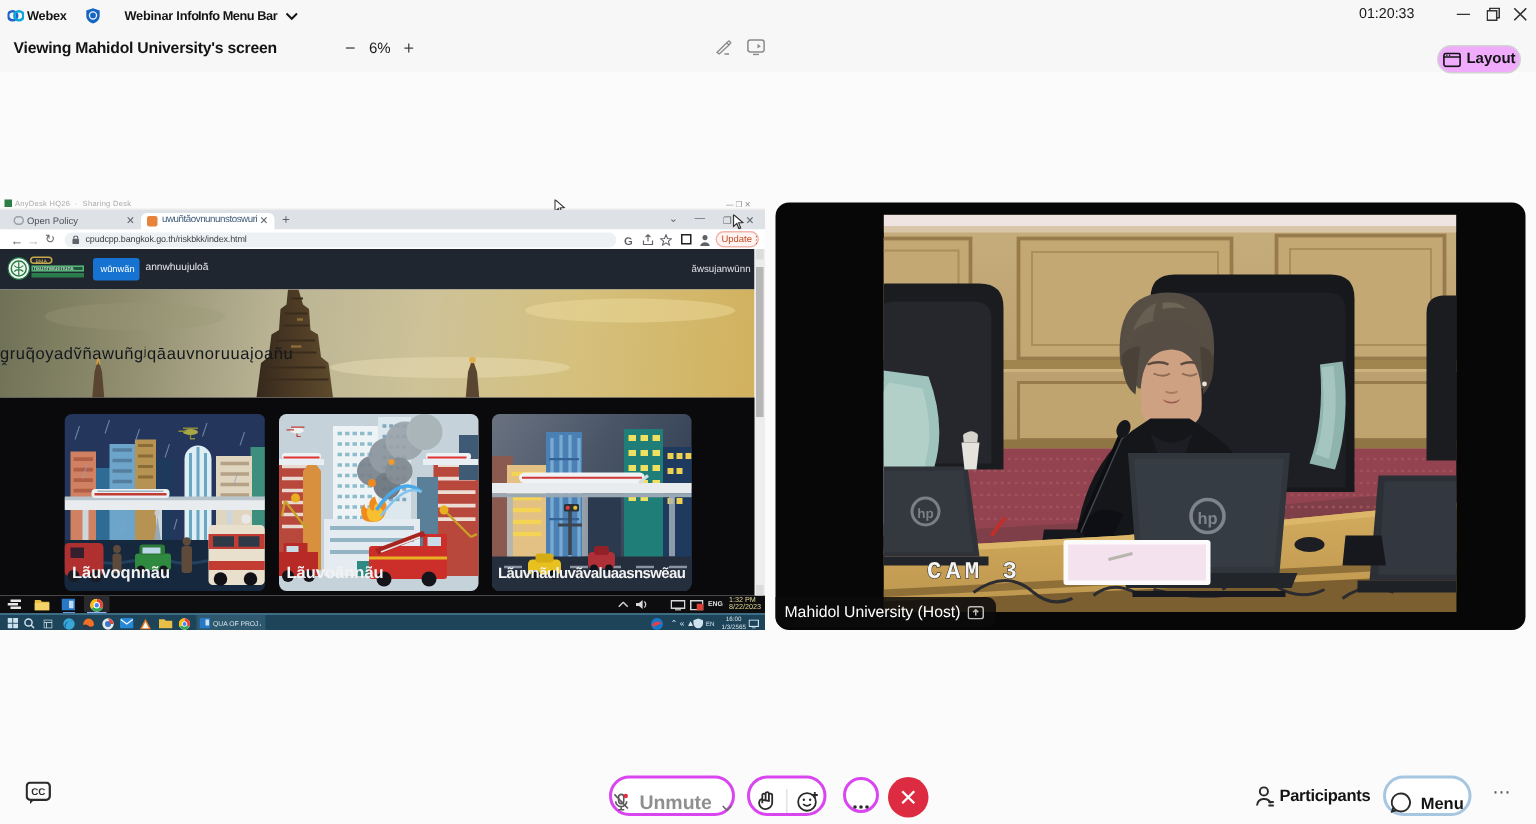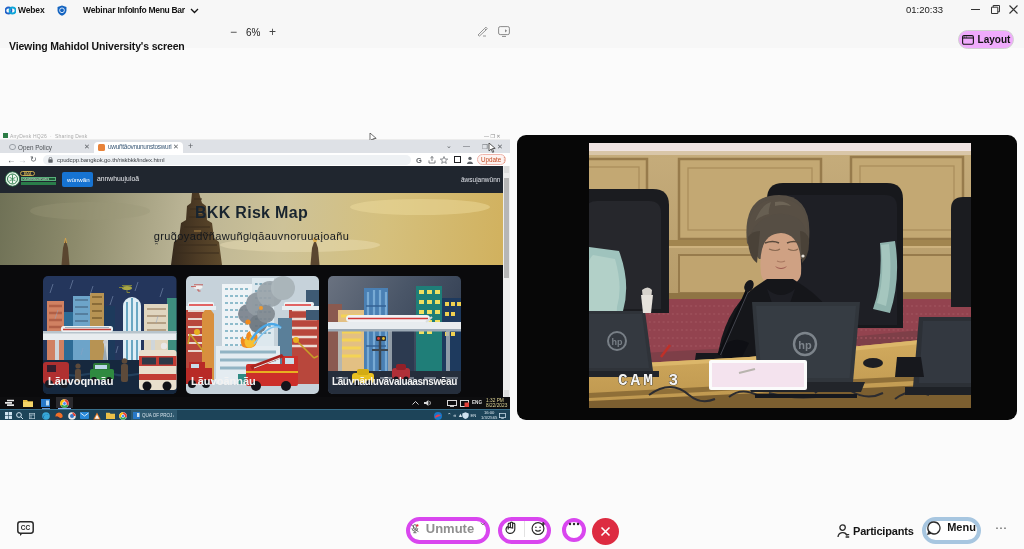--- a/index.html
+++ b/index.html
@@ -25,21 +25,21 @@
   #task1 { position:absolute; left:0; top:265px; width:510px; height:11.5px; background:#0d0d0f; }
   #task2 { position:absolute; left:0; top:276.5px; width:510px; height:11.5px; background:#1d4459; border-top:1px solid #38708c; }
   #scrollb { position:absolute; left:503px; top:34px; width:7px; height:231px; background:#ededed; }
 
   
   #rpane { position:absolute; left:517px; top:135px; width:500px; height:285px; background:#070707; border-radius:9px; }
   #video { position:absolute; left:72px; top:8px; width:382px; height:265px; overflow:hidden; }
   #hostlabel { position:absolute; left:0px; top:263px; height:20px; border-radius:0 6px 6px 6px; background:rgba(10,10,10,.85); color:#fff; font-size:10.5px; display:flex; align-items:center; padding:0 8px 0 6px; gap:5px; }
 
   
-  .pill { position:absolute; background:#fff; border:4px solid #d946ef; border-radius:14px; display:flex; align-items:flex-start; justify-content:center; }
+  .pill { position:absolute; background:#fff; border:2px solid #d946ef; border-radius:14px; display:flex; align-items:flex-end; justify-content:center; }
 </style>
 </head>
 <body>
 
 <div id="menubar">
   <svg class="abs" style="left:5px;top:6px" width="11" height="9" viewBox="0 0 11 9">
     <circle cx="3.4" cy="4.5" r="3" fill="none" stroke="#2263c9" stroke-width="1.8"></circle>
     <circle cx="7.6" cy="4.5" r="3" fill="none" stroke="#0ea5d8" stroke-width="1.8"></circle>
   </svg>
   <span class="abs mtxt" style="left:18px;top:5px">Webex</span>
@@ -58,21 +58,21 @@
     </svg>
   <svg class="abs" style="left:991px;top:5px" width="9" height="9" viewBox="0 0 9 9">
       <path d="M2.2 2.2 V0.5 H8.5 V6.8 H6.8 M0.5 2.2 H6.8 V8.5 H0.5 Z" fill="none" stroke="#333" stroke-width="1"></path>
     </svg>
   <svg class="abs" style="left:1009px;top:5px" width="9" height="9" viewBox="0 0 9 9">
       <path d="M0.5 0.5 L8.5 8.5 M8.5 0.5 L0.5 8.5" stroke="#333" stroke-width="1.1"></path>
     </svg>
 </div>
 
 <div id="row2">
-  <span class="abs mtxt" style="left:9px;top:18px;font-size:10.5px">Viewing Mahidol University's screen</span>
+  <span class="abs mtxt" style="left:9px;top:4px;font-size:10.5px">Viewing Mahidol University's screen</span>
   <span class="abs" style="left:230px;top:3px;font-size:12px;color:#444">−</span>
   <span class="abs" style="left:246px;top:5px;font-size:10px;color:#1a1a1a">6%</span>
   <span class="abs" style="left:269px;top:3px;font-size:12px;color:#444">+</span>
   <svg class="abs" style="left:477px;top:4px" width="11" height="11" viewBox="0 0 11 11">
     <path d="M1 9 L7.5 2.5 L9 4 L2.5 10 Z M7.5 2.5 l1.5 -1.3 1.2 1.2 -1.2 1.6" fill="none" stroke="#8a8a8a" stroke-width="0.9"></path>
     <path d="M6 10 l3 0" stroke="#8a8a8a" stroke-width="0.9"></path>
   </svg>
   <svg class="abs" style="left:498px;top:4px" width="12" height="11" viewBox="0 0 12 11">
     <rect x="0.6" y="0.6" width="10.8" height="8" rx="1.6" fill="none" stroke="#8a8a8a" stroke-width="1"></rect>
     <path d="M7 3.2 l2.2 1.6 -2.2 1.6 z" fill="#8a8a8a"></path>
@@ -170,22 +170,21 @@
       <ellipse cx="420" cy="14" rx="70" ry="8" fill="#f0deA0" opacity="0.45"></ellipse>
       <ellipse cx="300" cy="52" rx="80" ry="7" fill="#efe3bc" opacity="0.4"></ellipse>
       <path d="M199 0 L192 0 L191 10 L187 13 L186 27 L181 30 L179 45 L174 49 L171 72 L222 72 L219 49 L214 45 L212 30 L207 27 L206 13 L202 10 Z" fill="url(#twr)"></path>
       <path d="M194 6 h8 M190 16 h15 M189 24 h17 M184 34 h26 M183 42 h28 M177 52 h40 M175 60 h44" stroke="#3a2c1c" stroke-width="1.2"></path>
       <path d="M198 20 l4 0 M194 38 l7 0" stroke="#8a6a38" stroke-width="1.6"></path>
       <path d="M63 55 l2.5 -9 2.5 9 1.5 17 h-8 Z" fill="#5a4630"></path>
       <path d="M64.5 50 l1 -5 1 5" stroke="#d2a24c" stroke-width="1" fill="none"></path>
       <path d="M312 55 l3 -9 3 9 1.5 17 h-9 Z" fill="#5a4630"></path>
       <circle cx="315" cy="47" r="2.2" fill="#e0b050"></circle>
     </svg>
-    <div class="abs" style="left:0;top:11px;width:503px;text-align:center;font-size:16px;font-weight:bold;color:#18242f;letter-spacing:0.3px">BKK Risk Map</div>
-    <div class="abs" style="left:0;top:37px;width:503px;text-align:center;font-size:11px;color:#14181d;letter-spacing:0.4px">g̯ruq̃oyadṽñawuñgʲqāauvnoruuaįoañu</div>
+    <div class="abs" style="left:0;top:37px;width:503px;text-align:left;font-size:11px;color:#14181d;letter-spacing:0.4px">g̯ruq̃oyadṽñawuñgʲqāauvnoruuaįoañu</div>
   </div>
   <div id="cards">
 
     <svg class="abs" style="left:43px;top:11px;border-radius:5px" width="133.5" height="118" viewBox="0 0 133.5 118">
       <rect width="133.5" height="118" fill="#24365c"></rect>
       <rect x="4" y="25" width="17" height="60" fill="#d08162"></rect>
       <path d="M6 30 h13 M6 37 h13 M6 44 h13 M6 51 h13 M6 58 h13" stroke="#b05f46" stroke-width="2.5"></path>
       <rect x="21" y="36" width="14" height="50" fill="#2e6c96"></rect>
       <rect x="30" y="20" width="17" height="68" fill="#6da4c9"></rect>
       <path d="M32 24 h13 M32 31 h13 M32 38 h13 M32 45 h13 M32 52 h13 M32 59 h13" stroke="#557e9e" stroke-width="2.2"></path>
@@ -605,20 +604,27 @@
 
     <path d="M52 152 l12 0 -2 18 -8 0 Z" fill="#e6e2dc"></path>
     <path d="M53 147 q6 -5 10 0 l-0.5 5 h-9 Z" fill="#d6d2cc"></path>
 
     <path d="M72 214 l9 -12" stroke="#c03028" stroke-width="2.5"></path>
     <path d="M150 230 l16 -4" stroke="#b8b4ae" stroke-width="2"></path>
 
     <text x="29" y="242" font-size="16" font-weight="bold" fill="#f4f4f4" font-family="Liberation Mono, monospace" letter-spacing="3" stroke="#222" stroke-width="0.7" paint-order="stroke">CAM 3</text>
   </svg>
   </div>
+  <div id="hostlabel">
+      <span>Mahidol University (Host)</span>
+    <svg width="11" height="9" viewBox="0 0 11 9">
+        <rect x="0.5" y="0.5" width="10" height="8" rx="1.5" fill="none" stroke="#bbb" stroke-width="1"></rect>
+        <path d="M5.5 6.4 V2.6 M3.8 4.2 L5.5 2.5 L7.2 4.2" stroke="#bbb" stroke-width="1" fill="none"></path>
+      </svg>
+  </div>
 </div>
 
 <svg class="abs" style="left:17px;top:521px" width="17" height="16" viewBox="0 0 17 16">
   <rect x="0.8" y="0.8" width="15.4" height="11.4" rx="2.4" fill="none" stroke="#2b2b2b" stroke-width="1.5"></rect>
   <path d="M3 12 l0 3 3 -3" fill="#2b2b2b"></path>
   <text x="8.5" y="9" font-size="6.5" font-weight="bold" fill="#2b2b2b" text-anchor="middle" font-family="Liberation Sans">CC</text>
 </svg>
 
 <div class="pill" style="left:406px;top:517px;width:84px;height:27px;gap:6px">
   <svg width="15" height="15" viewBox="0 0 15 15">

